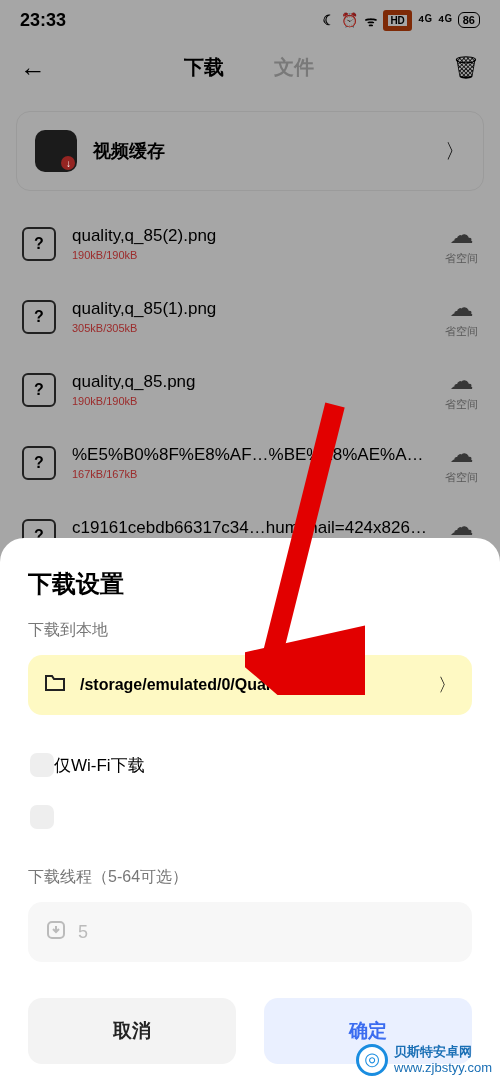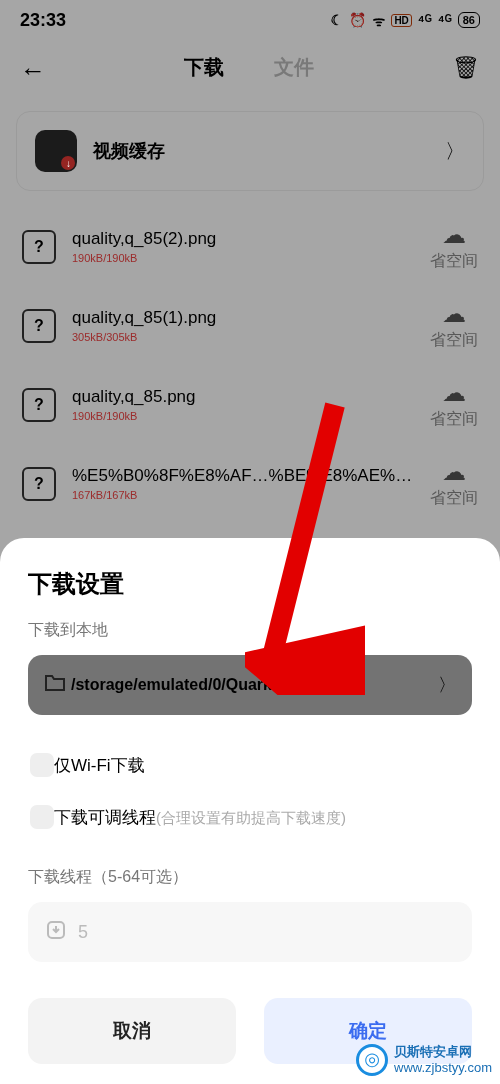--- a/index.html
+++ b/index.html
@@ -119,21 +119,21 @@
       display: flex;
       flex-direction: column;
       align-items: center;
       gap: 2px;
     }
     .cloud-icon {
       font-size: 24px;
       color: #555;
     }
     .cloud-label {
-      font-size: 16px;
+      font-size: 11px;
       color: #888;
     }
     .dimmer {
       position: absolute;
       inset: 0;
       background: rgba(0,0,0,0.35);
     }
     .arrow-annotation {
       position: absolute;
       top: 395px;
@@ -155,22 +155,22 @@
       margin-bottom: 20px;
     }
     .sheet-label {
       font-size: 16px;
       color: #777;
       margin-bottom: 14px;
     }
     .path-card {
       display: flex;
       align-items: center;
-      gap: 5px;
-      background: #737373;
+      gap: 14px;
+      background: #fef9c3;
       border-radius: 14px;
       padding: 18px 16px;
       margin-bottom: 24px;
     }
     .path-text {
       flex: 1;
       font-size: 16px;
       font-weight: 600;
     }
     .checkbox-row {
@@ -248,21 +248,21 @@
   </style>
 </head>
 <body>
 
 <div class="status-bar">
   <span>23:33</span>
   <span class="status-icons">
     <span>☾</span>
     <span>⏰</span>
     <span>ᯤ</span>
-    <span style="border:1px solid #c2410c;border-radius:3px;padding:0 2px;font-size:10px;">HD</span>
+    <span style="border:5px solid #c2410c;border-radius:3px;padding:0 2px;font-size:10px;">HD</span>
     <span>⁴ᴳ</span>
     <span>⁴ᴳ</span>
     <span style="border:1px solid #000;border-radius:6px;padding:1px 4px;font-size:11px;">86</span>
   </span>
 </div>
 
 <div class="header">
   <span style="font-size:26px;">←</span>
   <div class="header-tabs">
     <span class="tab active">下载</span>
@@ -368,23 +368,20 @@
     <span style="font-size:18px;">〉</span>
   </div>
 
   <div class="checkbox-row">
     <div class="checkbox"></div>
     <span class="checkbox-label">仅Wi-Fi下载</span>
   </div>
 
   <div class="checkbox-row">
     <div class="checkbox"></div>
-    <span class="checkbox-label">
-      <span>下载可调线程</span><span class="checkbox-hint">(合理设置有助提高下载速度)</span>
-    </span>
   </div>
 
   <div class="sheet-label" style="margin-top:24px;">下载线程（5-64可选）</div>
   <div class="thread-input">
     <span style="color:#bbb;">
       <svg width="20" height="20" viewBox="0 0 20 20">
           <rect x="2" y="2" width="16" height="16" rx="4" fill="none" stroke="#bbb" stroke-width="2"></rect>
           <path d="M10 6v6m-3-3l3 3 3-3" fill="none" stroke="#bbb" stroke-width="2"></path>
         </svg>
     </span>

